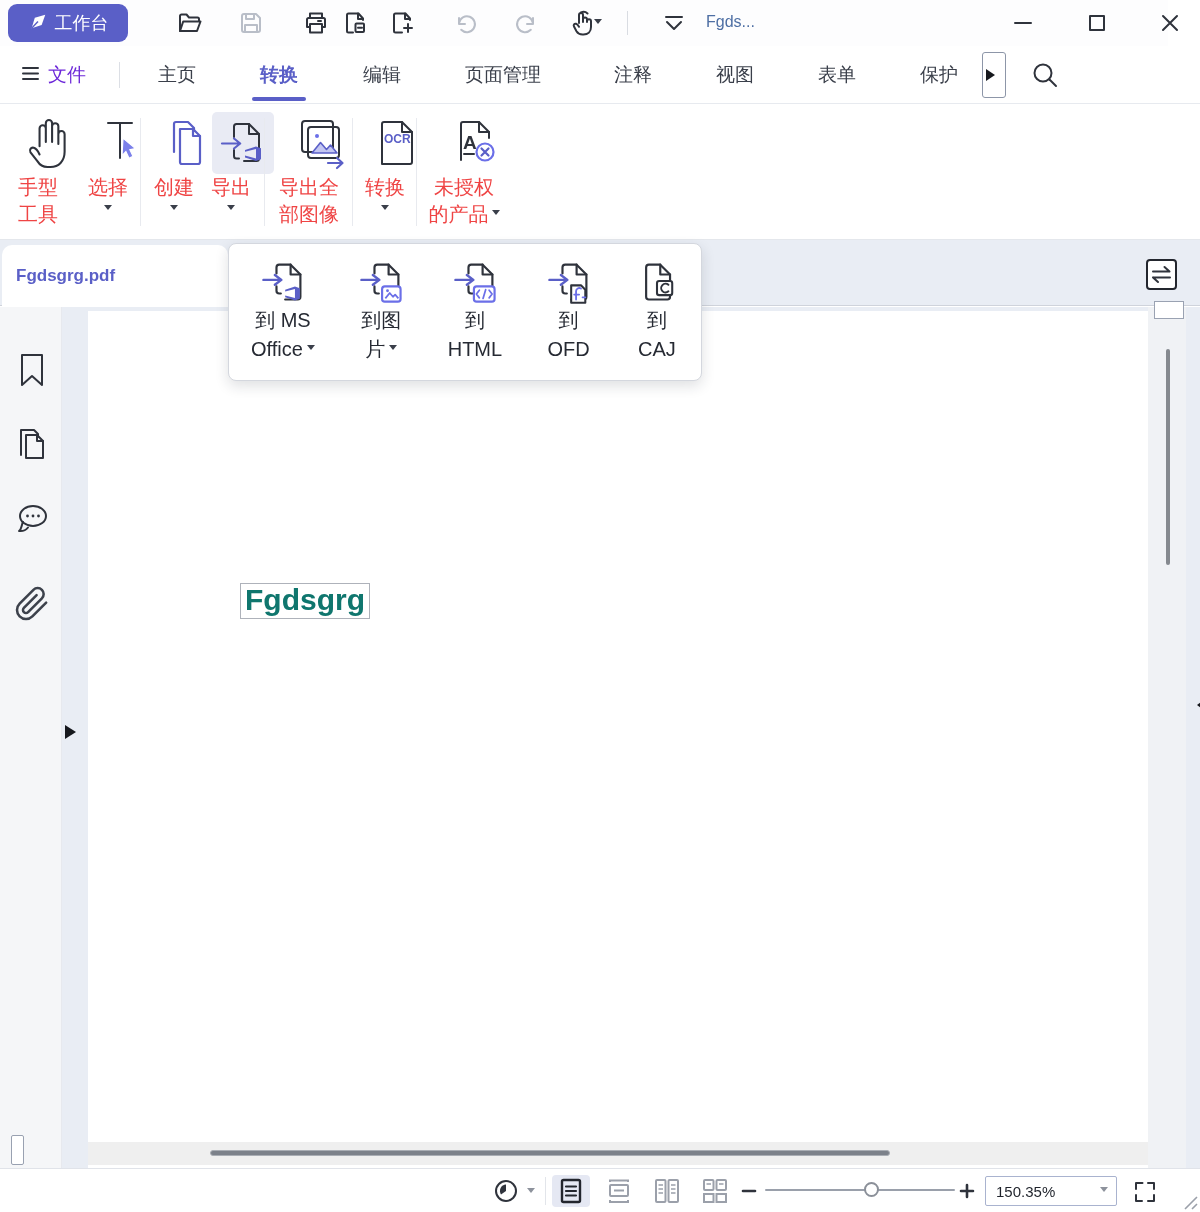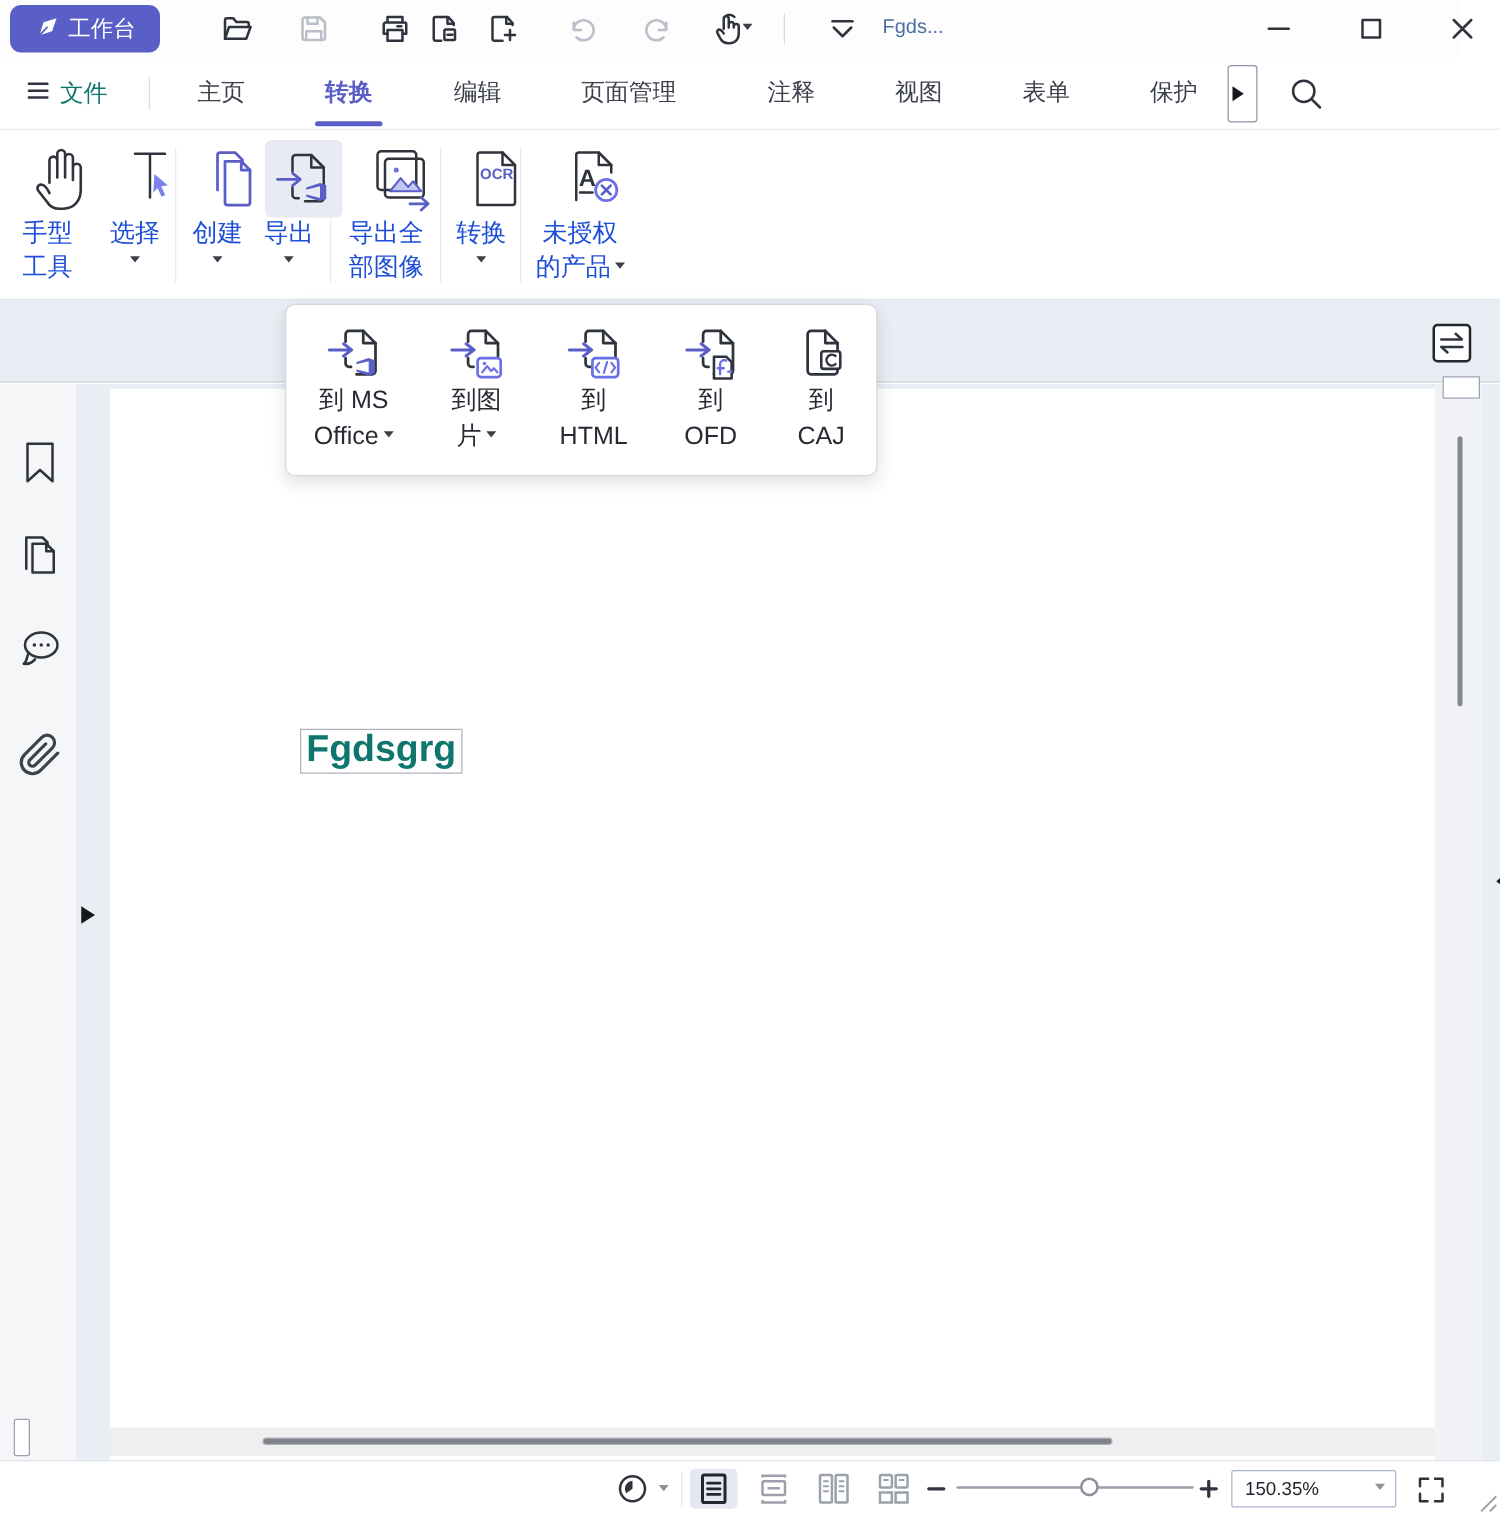--- a/index.html
+++ b/index.html
@@ -33,33 +33,33 @@
   .win-ctl { position:absolute; top:8px; width:30px; height:30px; display:flex; align-items:center; justify-content:center; }
 
   
   .menubar { position:absolute; left:0; top:46px; width:1200px; height:58px; background:#fff;
              border-bottom:1px solid #e7eaef; }
   .menu-item { position:absolute; top:0; height:57px; line-height:57px; font-size:19px; color:#3a3f4a; cursor:pointer; }
   .menu-item.active { color:#5a5fc7; font-weight:bold; }
   .menu-item.active::after { content:""; position:absolute; left:50%; transform:translateX(-50%);
              bottom:2px; width:54px; height:4px; border-radius:2px; background:#5a5fc7; }
   .menu-file { position:absolute; left:22px; top:0; height:57px; display:flex; align-items:center; gap:9px;
-               font-size:19px; color:#0f766e; cursor:pointer; }
+               font-size:19px; color:#6d28d9; cursor:pointer; }
   .menu-div { position:absolute; left:119px; top:16px; width:1px; height:26px; background:#dcdfe5; }
   .menu-expand { position:absolute; left:982px; top:6px; width:24px; height:46px; background:#fff;
                  border:1px solid #8d96a8; border-radius:3px; display:flex; align-items:center; justify-content:center; cursor:pointer; }
   .menu-search { position:absolute; left:1030px; top:14px; cursor:pointer; }
 
   
   .ribbon { position:absolute; left:0; top:104px; width:1200px; height:136px; background:#fff;
             border-bottom:1px solid #e4e7ec; }
   .rb-item { position:absolute; top:8px; display:flex; flex-direction:column; align-items:center; cursor:pointer; }
   .rb-icon { height:62px; display:flex; align-items:center; justify-content:center;margin-left:23px; }
   .rb-icon.sel { background:#e9ebf4; border-radius:5px; padding:3px 8px; }
-  .rb-label { font-size:20px; line-height:27px; color:#1d4ed8; font-weight:500; text-align:center; white-space:nowrap; }
+  .rb-label { font-size:20px; line-height:27px; color:#ef4444; font-weight:500; text-align:center; white-space:nowrap; }
   .rb-caret { margin-top:4px; }
   .rb-sep { position:absolute; top:14px; width:1px; height:108px; background:#e8eaef; }
   .rb-collapse { position:absolute; left:1172px; top:214px; cursor:pointer; }
 
   
   .tabstrip { position:absolute; left:0; top:240px; width:1200px; height:66px; background:#e9edf4;
               border-bottom:1px solid #cfd3db; }
   .tab { position:absolute; left:2px; top:5px; width:226px; height:61px; background:#fff;
          border-radius:10px 10px 0 0; line-height:61px; padding-left:14px; font-size:17px;
          color:#5a5fc7; font-weight:bold; cursor:pointer; }
@@ -328,20 +328,21 @@
     </div>
 
     <div class="rb-collapse">
       <svg width="20" height="14" viewBox="0 0 20 14">
           <path d="M3 10 l7-6 7 6" fill="none" stroke="#a7acb6" stroke-width="2.4" stroke-linecap="round" stroke-linejoin="round"></path>
         </svg>
     </div>
   </div>
 
   <div class="tabstrip">
+    <div class="tab">Fgdsgrg.pdf</div>
     <div class="tab-swap">
       <svg width="21" height="19" viewBox="0 0 21 19">
           <path class="sk" stroke-width="1.9" d="M2 6.5 H18 M13.5 2 L18.5 6.5 M2 12.5 H19 M2 12.5 M7 17 L2 12.5"></path>
         </svg>
     </div>
   </div>
 
   <div class="main">
     <div class="sidebar">
       <div class="sb-ic" style="top:44px">

